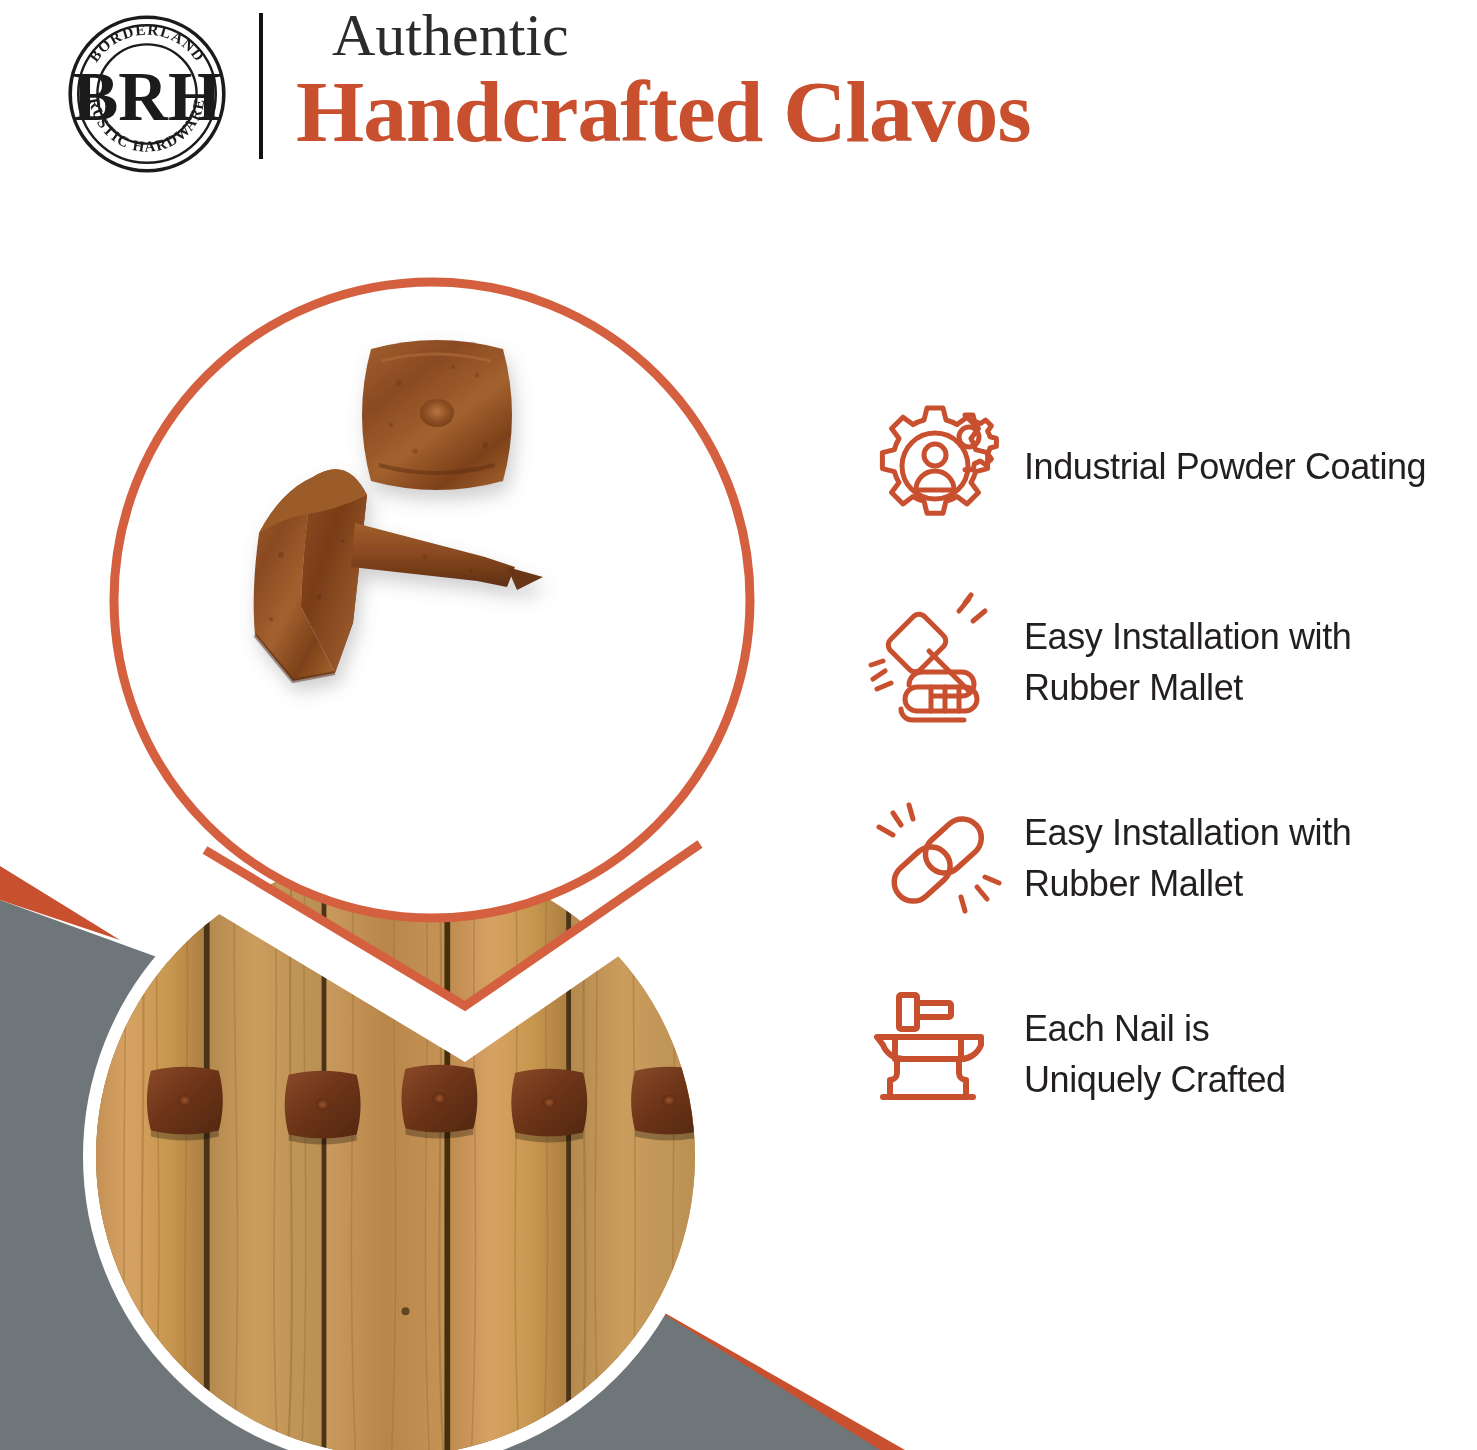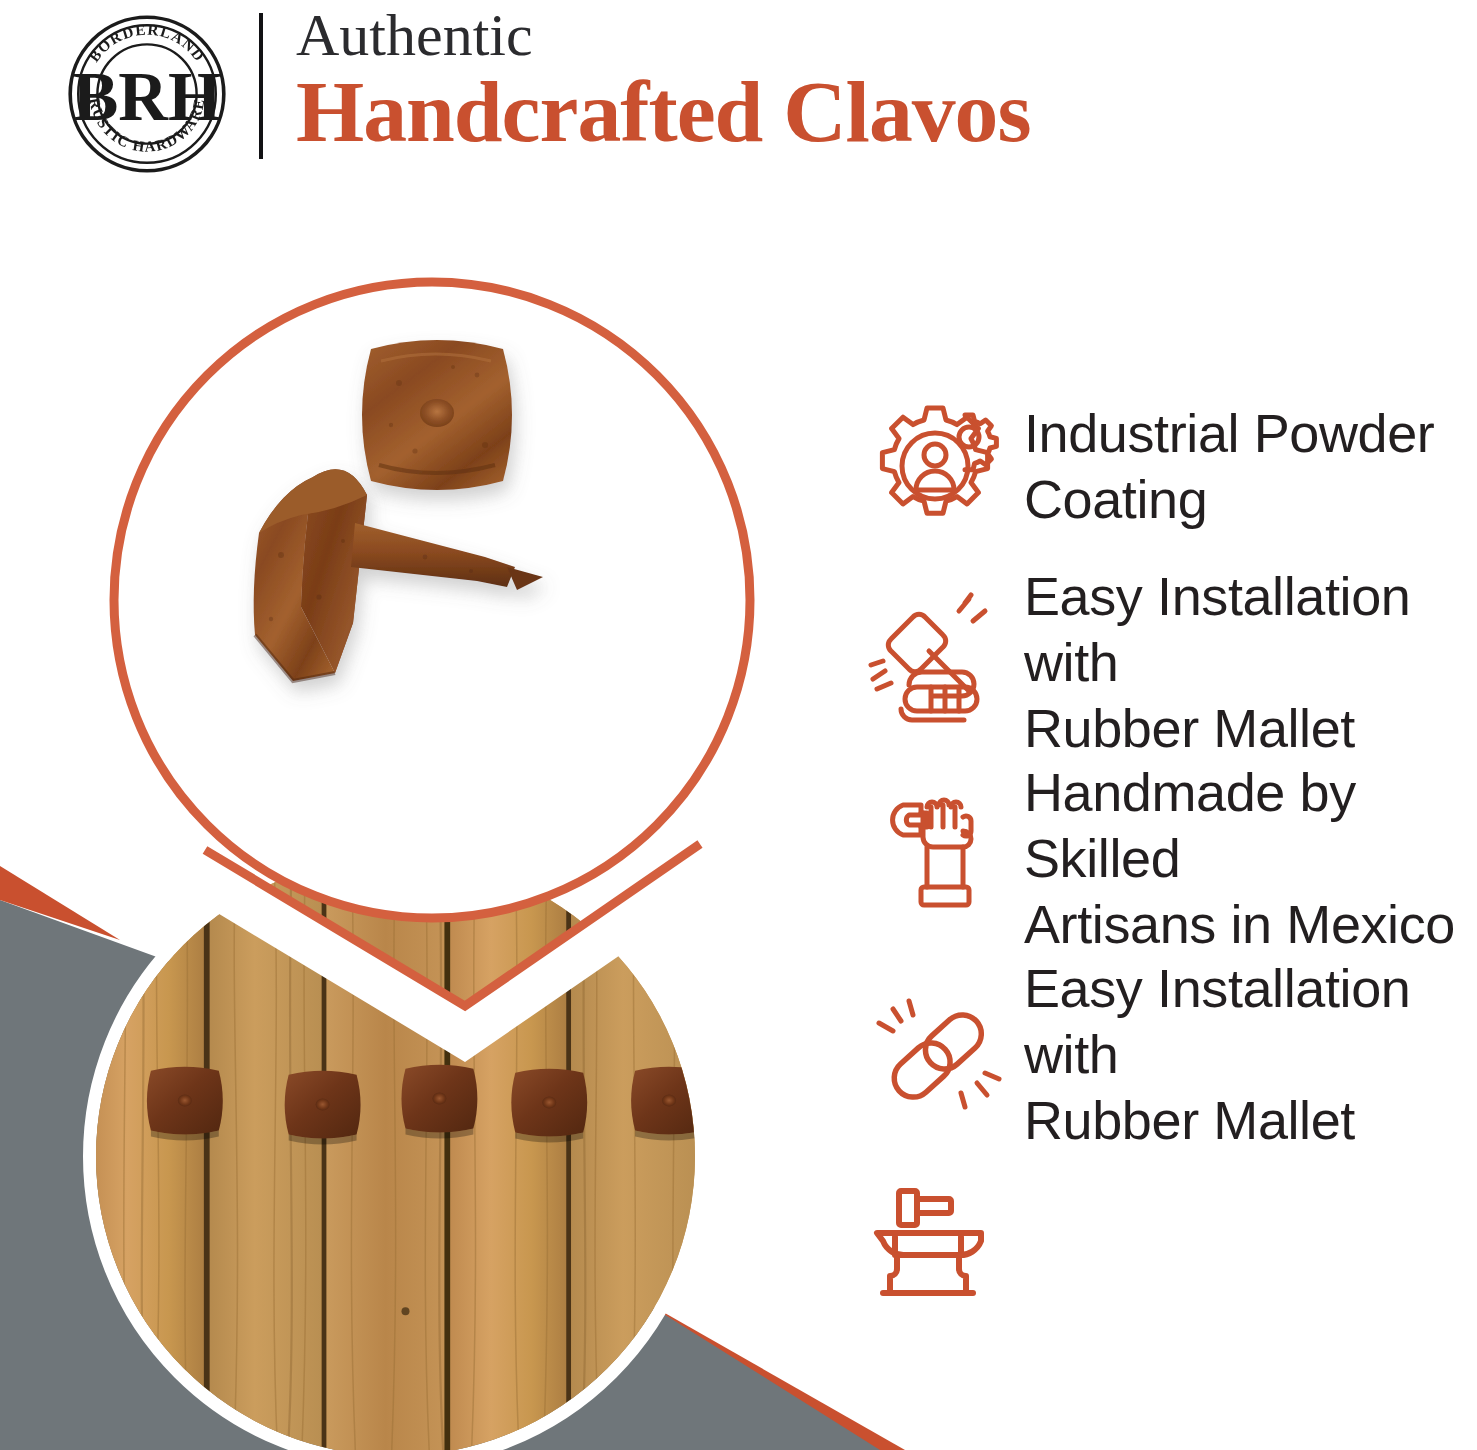--- a/index.html
+++ b/index.html
@@ -7,40 +7,40 @@
   .page{position:relative;width:1477px;height:1450px;background:#ffffff;overflow:hidden;}
 
   
   .bg-layer{position:absolute;inset:0;z-index:0;}
 
   
   .header{position:absolute;left:0;top:0;width:1477px;height:185px;z-index:5;}
   .logo-badge{position:absolute;left:48px;top:14px;width:198px;height:160px;}
   .divider{position:absolute;left:259px;top:13px;width:4px;height:146px;background:#111114;}
   .title-wrap{position:absolute;left:296px;top:4px;}
-  .title-sm{font-family:"Liberation Serif",serif;font-size:60px;line-height:62px;color:#2b2b2e;letter-spacing:0px;font-weight:400;}
+  .title-sm{font-family:"Liberation Serif",serif;font-size:60px;line-height:62px;color:#2b2b2e;letter-spacing:0px;font-weight:400;margin-left:36px;}
   .title-lg{font-family:"Liberation Serif",serif;font-size:86px;line-height:88px;color:#c9502f;font-weight:700;letter-spacing:-1px;margin-top:2px;transform:scaleX(1.02);transform-origin:left center;white-space:nowrap;}
 
   
   .visual{position:absolute;left:0;top:200px;width:820px;height:1250px;z-index:3;}
   .pin-svg{position:absolute;left:0;top:0;}
 
   
   .nails{position:absolute;left:185px;top:105px;width:500px;height:430px;}
 
   
   .wood-circle{position:absolute;left:83px;top:644px;width:625px;height:625px;border-radius:50%;
     border:13px solid #ffffff;box-sizing:border-box;overflow:hidden;}
   .wood-inner{position:absolute;inset:0;}
 
   
   .features{position:absolute;left:856px;top:368px;width:620px;z-index:6;}
   .feature{position:relative;display:flex;align-items:center;height:196px;}
   .feat-icon{width:168px;flex:0 0 168px;display:flex;align-items:center;justify-content:center;}
-  .feat-text{font-family:"Liberation Sans",sans-serif;font-size:54px;line-height:66px;color:#231f20;font-weight:400;letter-spacing:-0.4px;}
+  .feat-text{font-family:"Liberation Sans",sans-serif;font-size:36px;line-height:51px;color:#231f20;font-weight:400;letter-spacing:-0.4px;}
   .feat-text .l2{display:block;}
 </style>
 </head>
 <body>
 
 <div class="page">
 
   <svg class="bg-layer" width="1477" height="1450" viewBox="0 0 1477 1450">
     <polygon points="0,900 0,1450 628,1450 330,1020" fill="#6f767a"></polygon>
     <polygon points="628,1292 890,1450 500,1450" fill="#6f767a"></polygon>
@@ -287,41 +287,20 @@
           <path d="M94 24 L104 12 M108 34 L120 24 M100 16 L106 8"></path>
           <path d="M20 84 L8 92 M26 96 L12 102 M18 74 L6 78"></path>
         </svg>
       </div>
       <div class="feat-text">
         <span>Easy Installation with</span>
         <span class="l2">Rubber Mallet</span>
       </div>
     </div>
 
-    <div class="feature">
-      <div class="feat-icon">
-        <svg width="150" height="150" viewBox="0 0 150 150" fill="none" stroke="#c9502f" stroke-width="5" stroke-linecap="round" stroke-linejoin="round">
-
-          <path d="M38 22 a16 16 0 0 0 0 30 l18 0 0 -10 -12 0 a6 6 0 0 1 0 -10 l12 0 0 -10 Z"></path>
-          <path d="M56 30 L62 30 L62 44 L56 44"></path>
-
-          <path d="M66 24 v20 M78 22 v22 M90 24 v20"></path>
-          <path d="M62 24 a5 5 0 0 1 10 0 M74 22 a5 5 0 0 1 10 0 M86 24 a5 5 0 0 1 10 0"></path>
-          <path d="M98 34 a5 5 0 0 1 8 4 v10 a5 5 0 0 1 -8 4"></path>
-
-          <path d="M58 30 L58 54 a10 10 0 0 0 10 10 l30 0 a8 8 0 0 0 0 -16"></path>
-          <path d="M62 64 L62 104 M98 64 L98 104"></path>
-          <rect x="56" y="104" width="48" height="18" rx="3"></rect>
-        </svg>
-      </div>
-      <div class="feat-text">
-        <span>Handmade by Skilled</span>
-        <span class="l2">Artisans in Mexico</span>
-      </div>
-    </div>
 
     <div class="feature">
       <div class="feat-icon">
         <svg width="150" height="150" viewBox="0 0 150 150" fill="none" stroke="#c9502f" stroke-width="5.5" stroke-linecap="round" stroke-linejoin="round">
           <g transform="rotate(-42 75 75)">
             <rect x="20" y="56" width="62" height="38" rx="19"></rect>
             <rect x="62" y="56" width="62" height="38" rx="19"></rect>
           </g>
           <g stroke-width="5">
             <path d="M28 30 L36 42"></path>
@@ -345,16 +324,20 @@
 
           <rect x="34" y="16" width="18" height="34" rx="2"></rect>
           <rect x="52" y="24" width="34" height="14" rx="2"></rect>
 
           <path d="M12 58 L116 58 L116 66 a22 22 0 0 1 -22 14 L40 80 a22 22 0 0 1 -22 -14 Z"></path>
           <path d="M30 62 L30 80 L96 80 L96 62"></path>
           <path d="M32 80 L32 94 a7 7 0 0 1 -7 7 l0 16 M94 80 L94 94 a7 7 0 0 0 7 7 l0 16"></path>
           <path d="M18 118 L108 118"></path>
         </svg>
       </div>
+      <div class="feat-text">
+        <span>Each Nail is</span>
+        <span class="l2">Uniquely Crafted</span>
+      </div>
     </div>
   </div>
 
 </div>
 
 </body></html>

